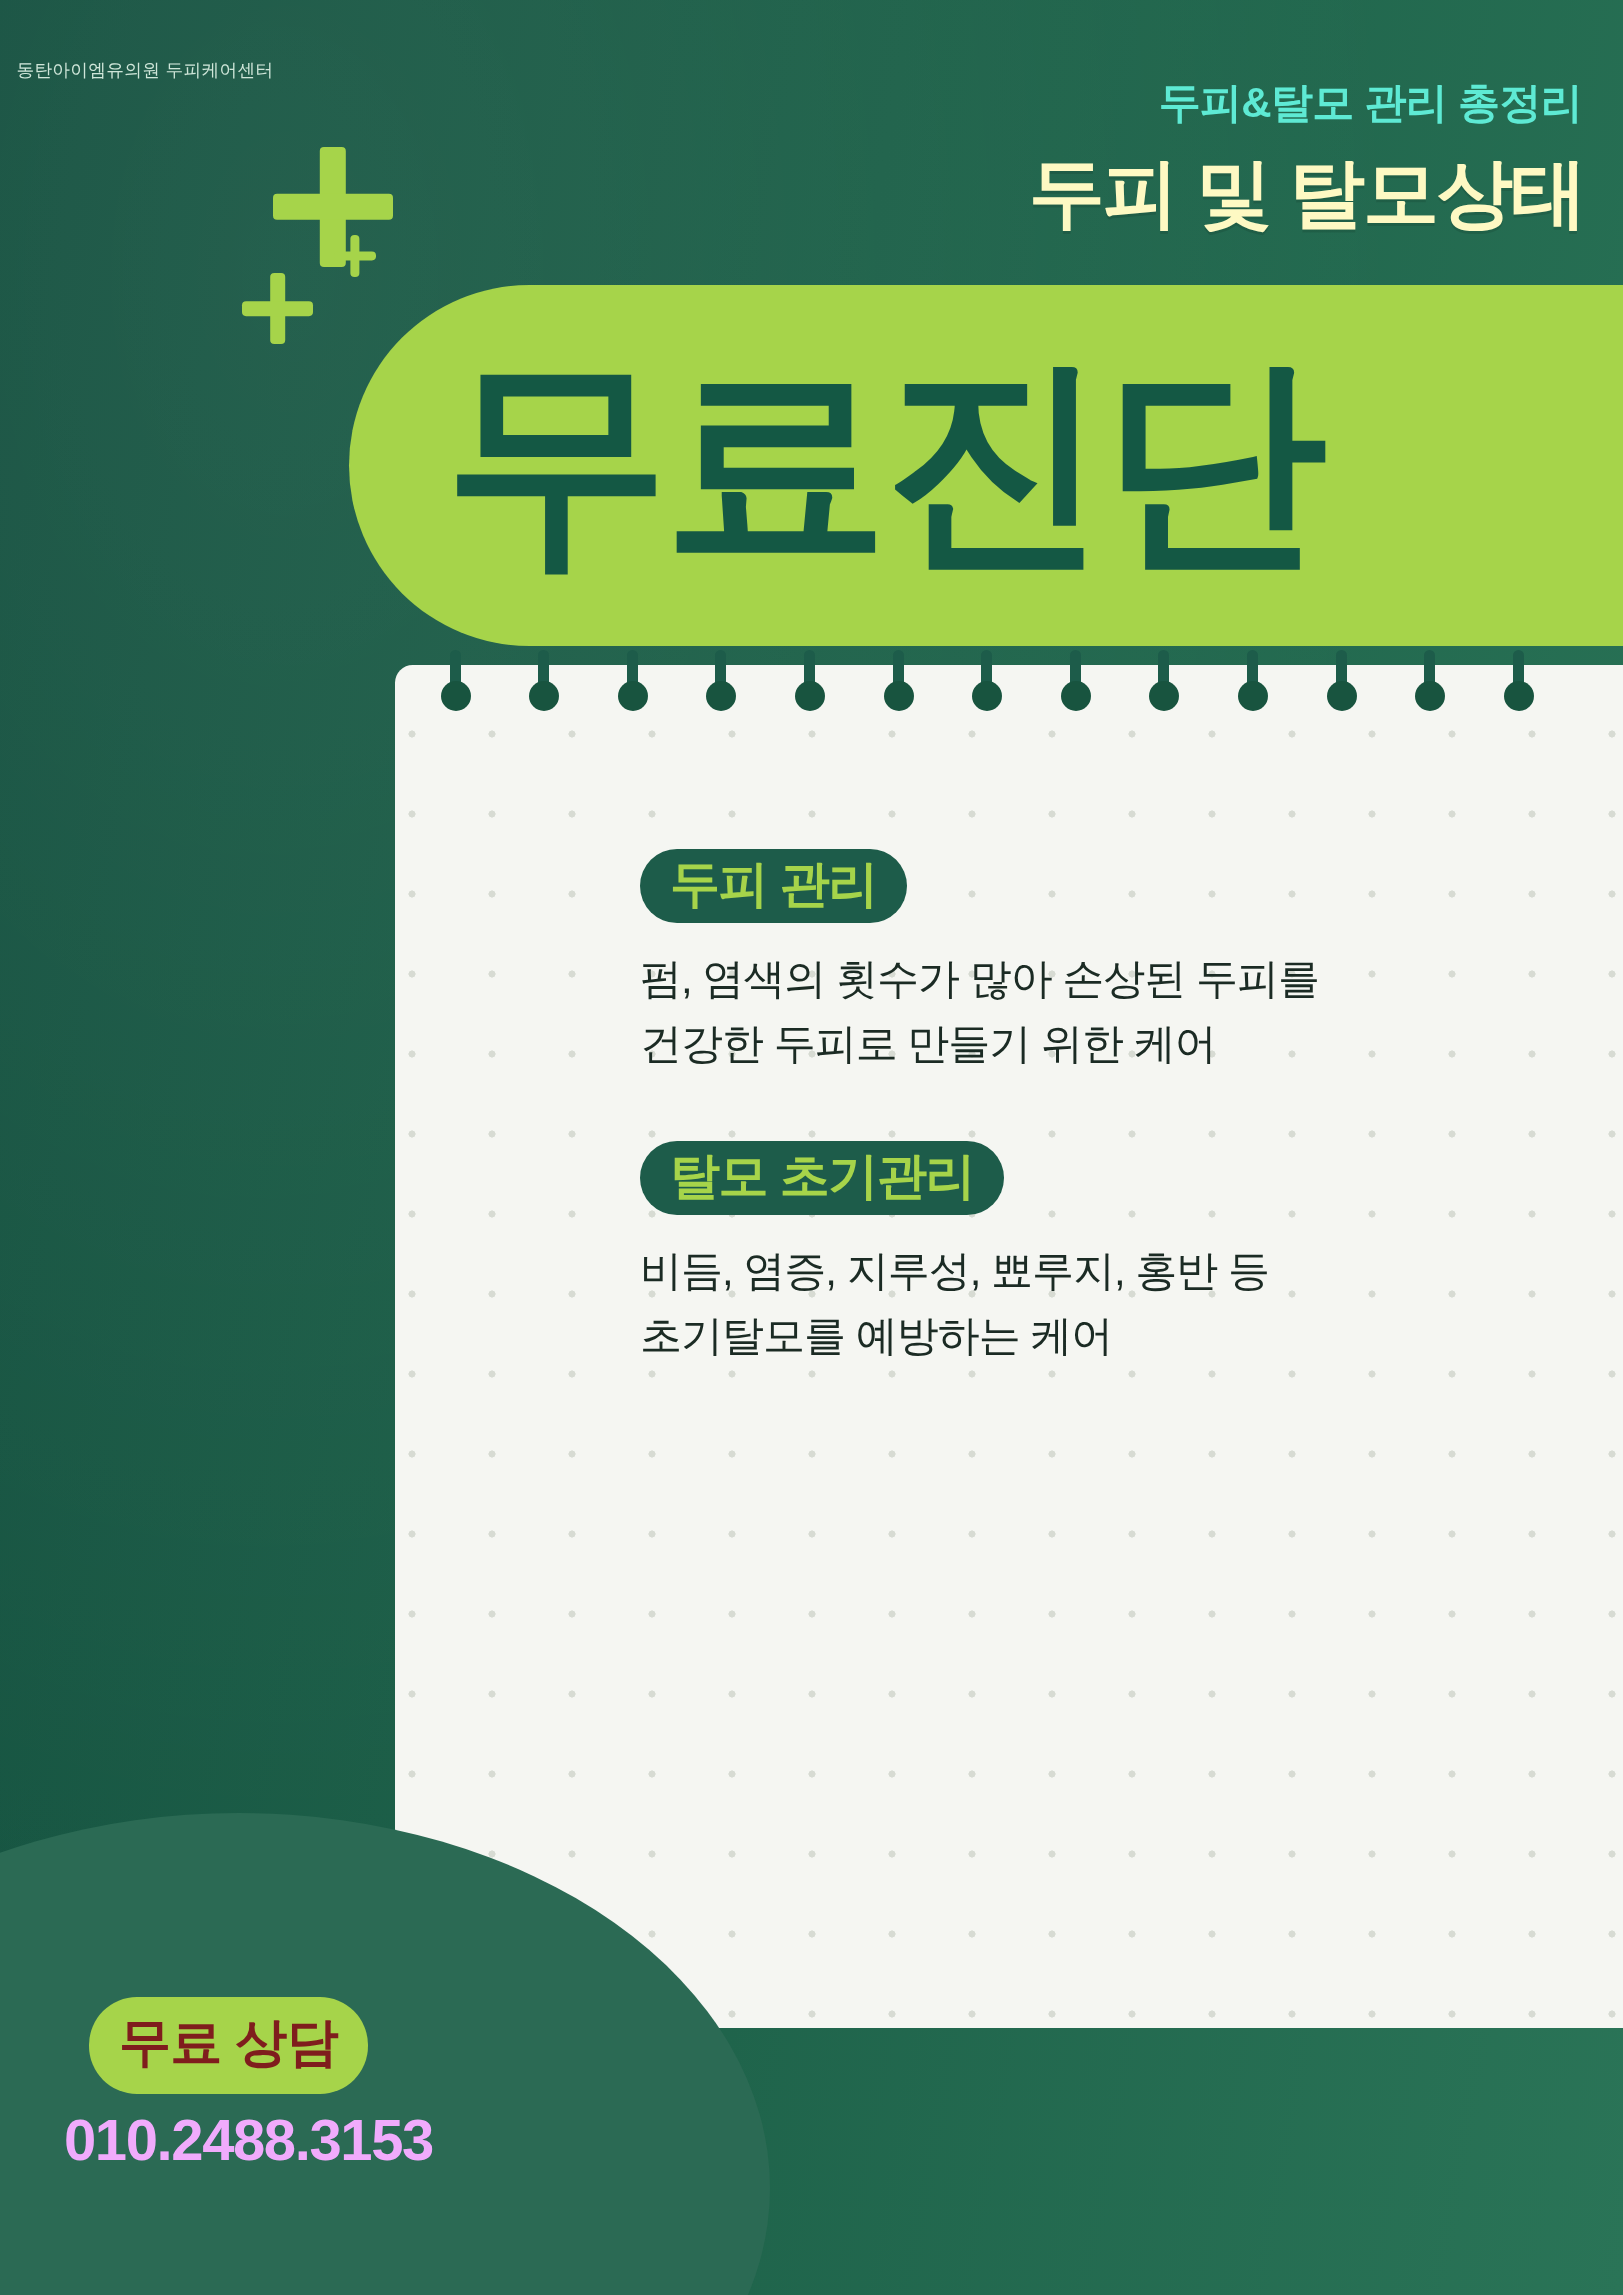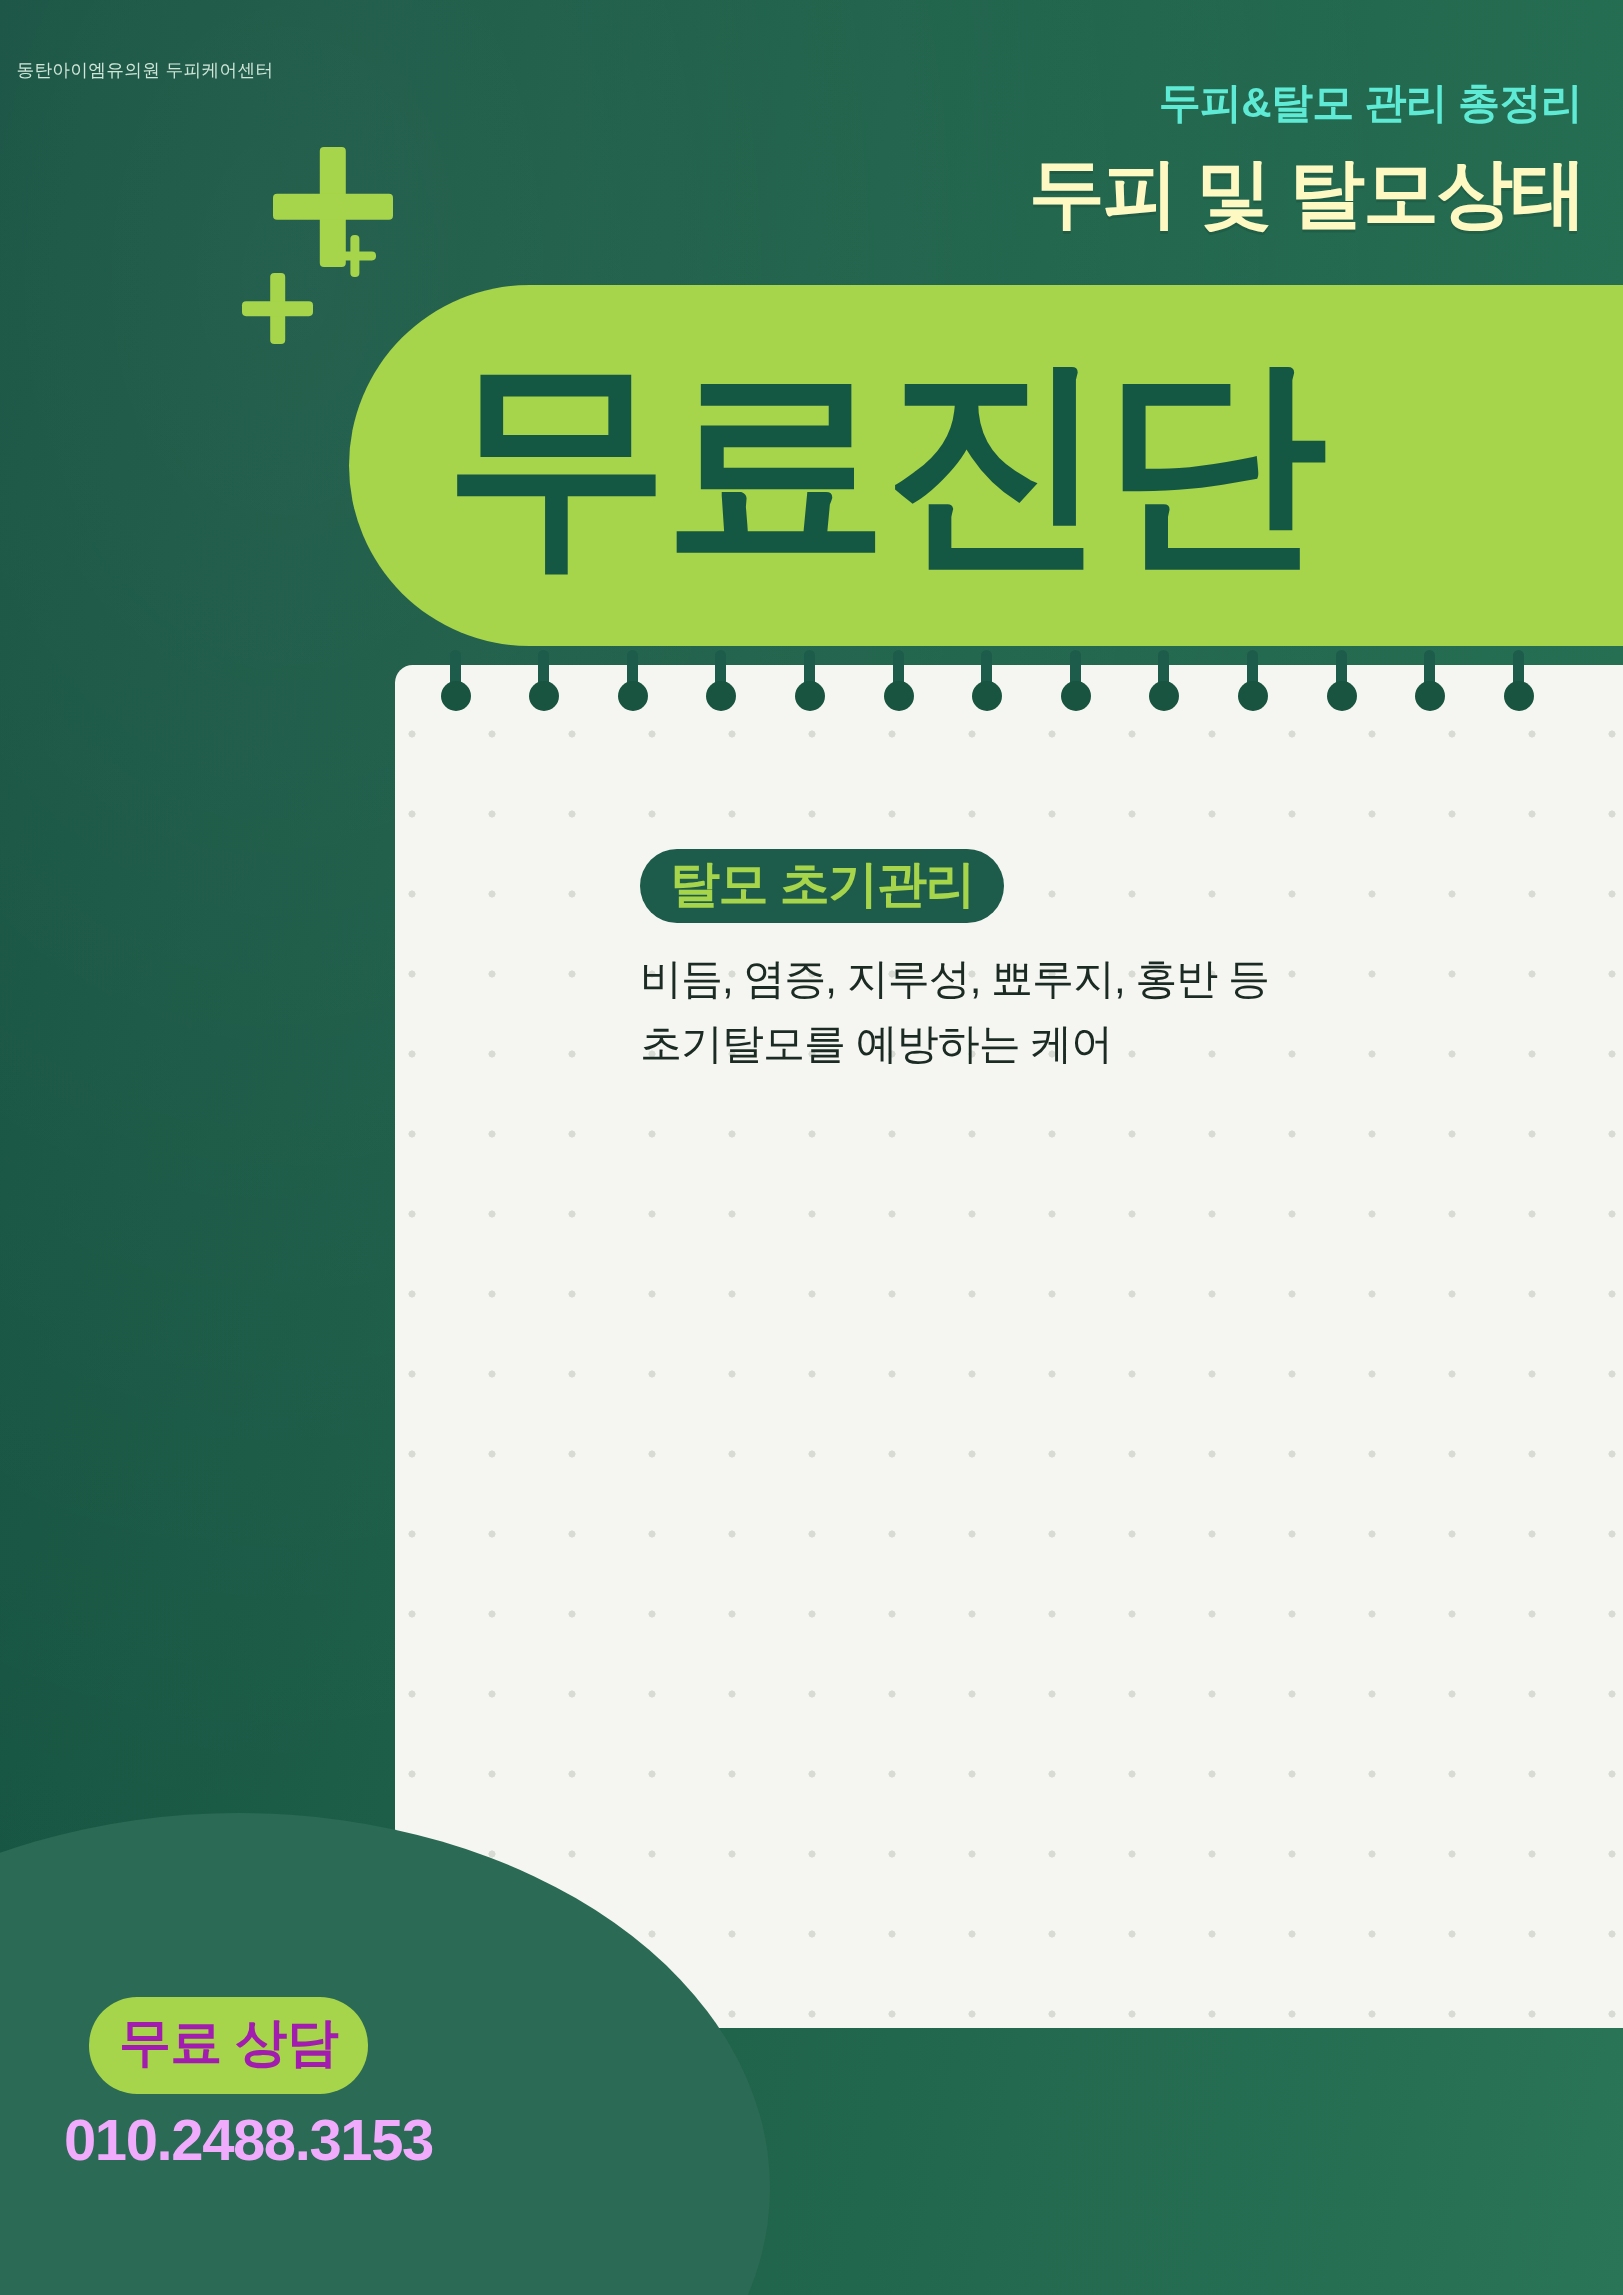--- a/index.html
+++ b/index.html
@@ -206,21 +206,21 @@
     top: 1813px;
     width: 1063px;
     height: 750px;
     background: #2b6a54;
     border-radius: 50%;
   }
   .contact-tag {
     position: absolute;
     left: 89px;
     top: 1997px;
-    color: #a21caf;
+    color: #7f1d1d;
     background: #a6d44a;
     font-size: 52px;
     font-weight: bold;
     letter-spacing: -0.7px;
     padding: 11px 30px 16.4px 30px;
     border-radius: 48px;
     white-space: nowrap;
   }
   .contact-phone {
     position: absolute;
@@ -250,20 +250,24 @@
   <div class="head-kicker">두피&amp;탈모 관리 총정리</div>
   <div class="head-sub">두피 및 탈모상태</div>
 
   <div class="head-pill">
     <div class="head-pill-text">무료진단</div>
   </div>
 
   <div class="paper">
     <div class="paper-dots"></div>
     <div class="sections">
+        <div class="section"><div class="tag">두피 관리</div><div class="desc">
+            <div>펌, 염색의 횟수가 많아 손상된 두피를</div>
+            <div>건강한 두피로 만들기 위한 케어</div>
+          </div></div>
         <div class="section"><div class="tag">탈모 초기관리</div><div class="desc">
             <div>비듬, 염증, 지루성, 뾰루지, 홍반 등</div>
             <div>초기탈모를 예방하는 케어</div>
           </div></div>
       </div>
   </div>
 
   <div class="spiral">
       <div class="ring" style="left: 55px;"></div>
       <div class="ring" style="left: 143px;"></div>

